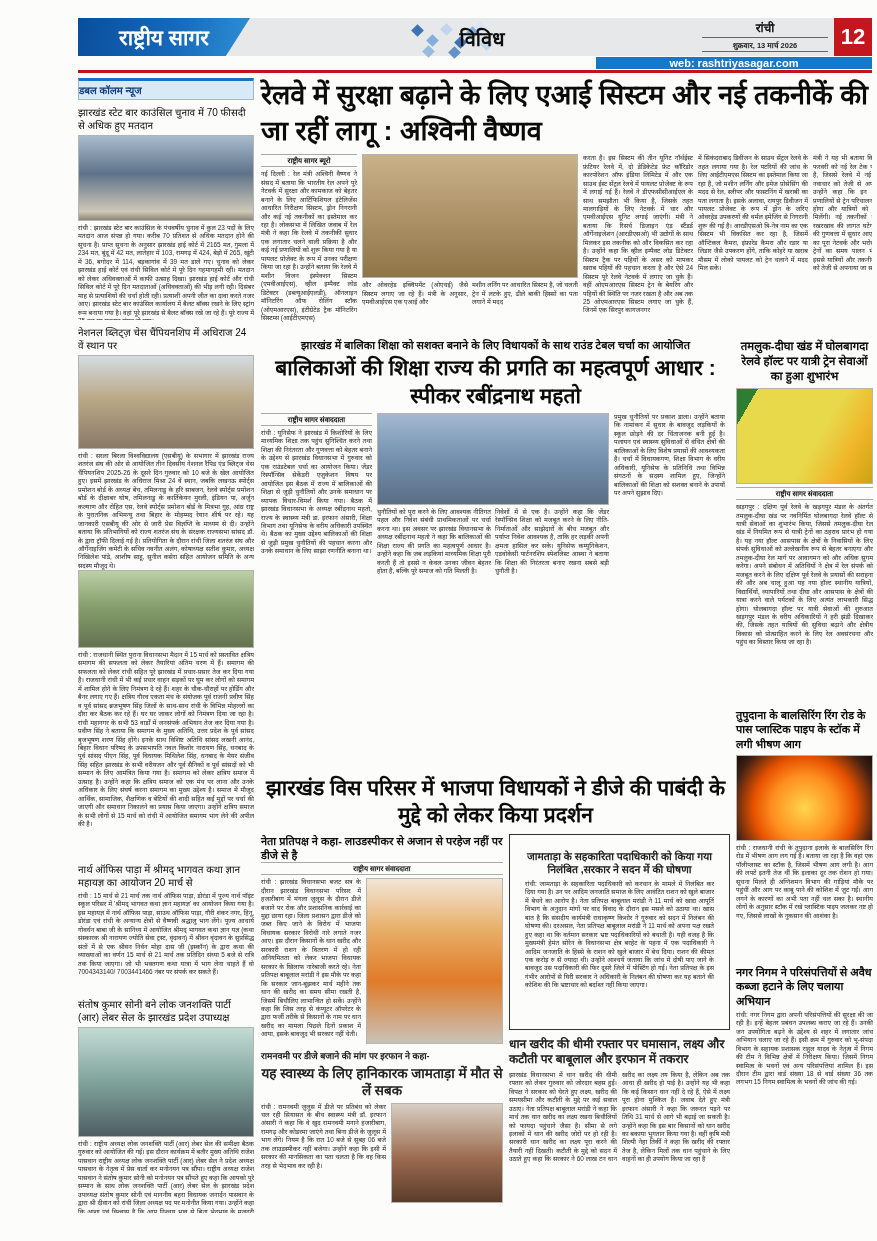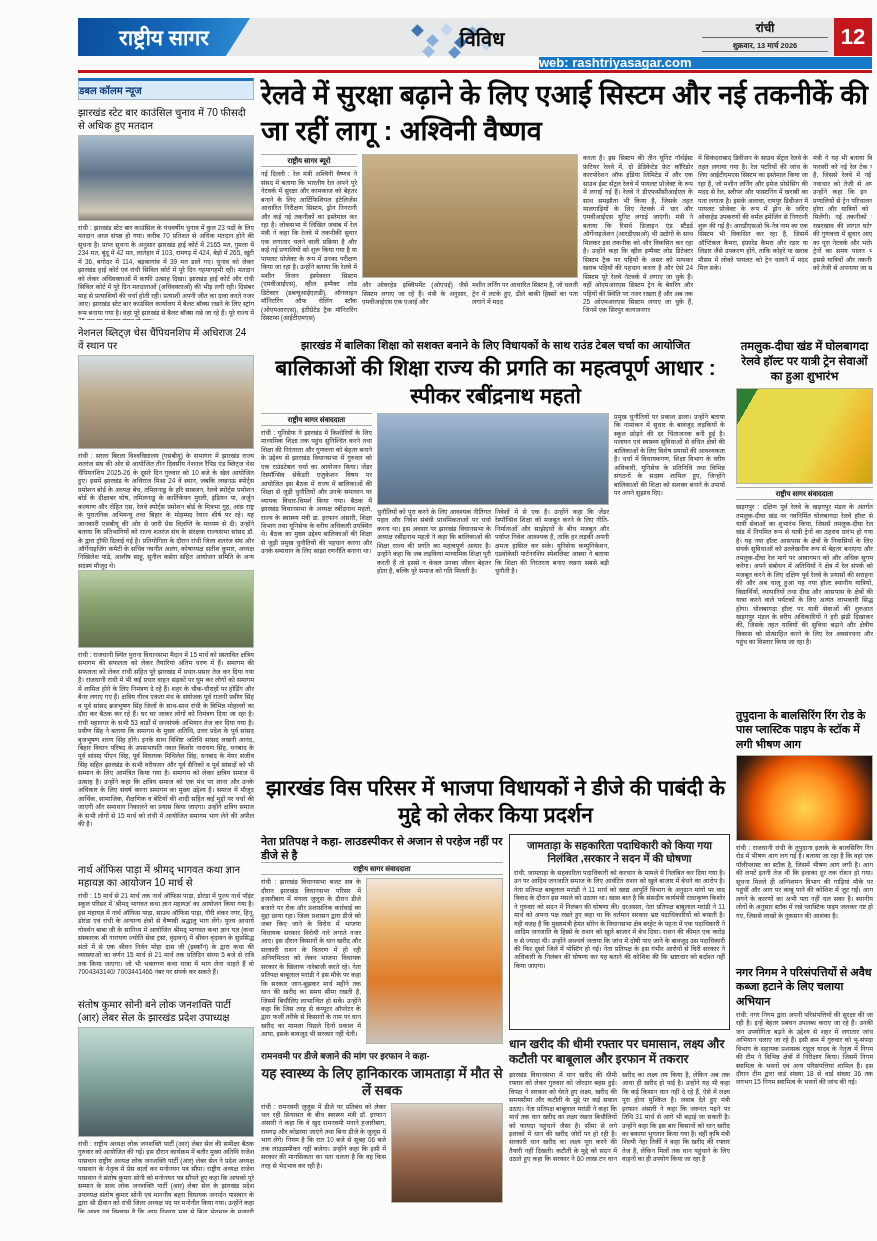--- a/index.html
+++ b/index.html
@@ -22,22 +22,22 @@
   .dia:nth-child(7){left:196px;top:29px}.dia:nth-child(8){left:222px;top:30px}
   .dia:nth-child(9){left:248px;top:5px}
   .section-title{position:absolute;left:14px;right:0;top:9px;text-align:center;
         font-size:20px;font-weight:bold;color:#0d0d0d;z-index:1;}
   .dateblock{position:absolute;right:44px;top:3px;width:126px;text-align:center;z-index:3;}
   .city{font-size:12px;font-weight:bold;color:#111;border-bottom:1px solid #666;padding-bottom:1px;}
   .dateline{font-size:7.5px;font-weight:bold;color:#222;padding:2px 0 1px;border-bottom:1px solid #666;}
   .pagebox{position:absolute;right:0;top:2px;width:38px;height:38px;background:#c5161d;
         color:#fff;display:flex;align-items:center;justify-content:center;
         font-size:22px;font-weight:bold;z-index:3;}
-  .webstrip{position:absolute;right:0;top:41px;width:333px;height:12px;background:#1878c8;
-        color:#fff;font-size:13px;font-weight:bold;line-height:12px;text-align:left;z-index:2;}
+  .webstrip{position:absolute;right:0;top:41px;width:276px;height:12px;background:#1878c8;
+        color:#fff;font-size:11px;font-weight:bold;line-height:12px;text-align:center;z-index:2;}
   .redrule{position:absolute;left:0;right:0;top:54px;height:3px;background:#c21320;}
 
   
   .cols{display:flex;gap:7px;margin-top:6px;}
   .btxt{font-size:6.4px;line-height:1.32;text-align:justify;color:#2a2a2a;overflow:hidden;}
   .byline{font-size:7px;font-weight:bold;text-align:center;color:#111;
         border-top:1px solid #aaa;border-bottom:1px solid #aaa;padding:1px 0;margin-bottom:3px;}
   .photo{width:100%;border:1px solid #b5b5b0;box-sizing:border-box;}
 
   
@@ -82,21 +82,21 @@
   .dj-r1 .t{width:100px;flex:none;}
   .ph-protest{width:137px;height:166px;flex:none;border:1px solid #b5b5b0;box-sizing:border-box;
         background:linear-gradient(180deg,#f3e6d8,#e8b06a 30%,#e07b28 62%,#c9c2b8);}
   .kick2{font-size:9px;font-weight:bold;margin-top:5px;line-height:1.2;}
   .irf-h{font-size:13.5px;font-weight:bold;text-align:center;line-height:1.28;margin:3px 0;}
   .dj-r2{display:flex;gap:5px;height:102px;overflow:hidden;}
   .dj-r2 .t{flex:1;}
   .ph-irfan{width:112px;height:100px;flex:none;border:1px solid #b5b5b0;box-sizing:border-box;
         background:linear-gradient(180deg,#d8cfc4,#9c6b4f 55%,#5a3c2a);}
   .dj-right{width:221px;flex:none;}
-  .jam-box{border:1.5px solid #333;padding:4px;height:196px;overflow:hidden;box-sizing:border-box;}
+  .jam-box{border:1.5px solid #333;padding:15px;height:196px;overflow:hidden;box-sizing:border-box;}
   .jam-h{font-size:10.5px;font-weight:bold;text-align:center;line-height:1.3;margin-bottom:3px;}
   .paddy-h{font-size:12px;font-weight:bold;line-height:1.3;margin-top:7px;}
   .paddy-b{column-count:2;column-gap:5px;height:168px;margin-top:3px;}
 
   
   .rr-h{font-size:11.5px;font-weight:bold;text-align:center;line-height:1.3;color:#0d0d0d;}
   .ph-train{height:96px;background:linear-gradient(120deg,#2e7d32 0 11%,#e8d94a 11% 58%,#f0b429 80%,#caa50f);margin-top:4px;}
   .rr-t{height:196px;margin-top:3px;}
   .fire-h{font-size:11px;font-weight:bold;line-height:1.3;margin-top:9px;color:#0d0d0d;}
   .ph-fire{height:86px;margin-top:4px;
@@ -154,21 +154,21 @@
           <div class="photo ph-chess"></div>
           <div class="btxt" style="height:118px;margin-top:3px">रांची : सरला बिरला विश्वविद्यालय (एसबीयू) के सभागार में झारखंड राज्य शतरंज संघ की ओर से आयोजित तीन दिवसीय नेशनल रैपिड एंड ब्लिट्ज चेस चैंपियनशिप 2025-26 के दूसरे दिन गुरुवार को 10 बजे के खेल आयोजित हुए। इसमें झारखंड के अधिराज मिश्रा 24 वें स्थान, जबकि लखनऊ स्पोर्ट्स प्रमोशन बोर्ड के अध्यक्ष बेंच, तमिलनाडु के हरि साबजन, रेलवे स्पोर्ट्स प्रमोशन बोर्ड के दीक्षाबर घोष, तमिलनाडु के कार्तिकेयन मुरली, इंडियन पा, अर्जुन कल्याण और रोहित एस, रेलवे स्पोर्ट्स प्रमोशन बोर्ड के मित्रभा गुह, आंध्र राष्ट्र के पुरातनिक अभिमन्यु तथा बिहार के मोहम्मद रेयान शीर्ष पर रहे। यह जानकारी एसबीयू की ओर से जारी प्रेस विज्ञप्ति के माध्यम से दी। उन्होंने बताया कि प्रतिभागियों को राज्य शतरंज संघ के संरक्षक राज्यसभा सांसद डॉ. के द्वारा ट्रॉफी दिलाई गई है। प्रतियोगिता के दौरान रांची जिला शतरंज संघ और ऑर्गेनाइजिंग कमेटी के सचिव नवनीत अलंग, कोषाध्यक्ष सतीश कुमार, अध्यक्ष निखिलेश पांडे, आशीष साहू, सुनील कसेरा सहित आयोजन समिति के अन्य सदस्य मौजूद थे।</div>
         </div>
 
         <div>
           <div class="photo ph-crowd"></div>
           <div class="btxt" style="height:206px;margin-top:3px">रांची : राजधानी स्थित पुराना विधानसभा मैदान में 15 मार्च को प्रस्तावित क्षत्रिय समागम की सफलता को लेकर तैयारियां अंतिम चरण में हैं। समागम की सफलता को लेकर रांची सहित पूरे झारखंड में प्रचार-प्रसार तेज कर दिया गया है। राजधानी रांची में भी कई प्रचार वाहन सड़कों पर घूम कर लोगों को समागम में शामिल होने के लिए निमंत्रण दे रहे हैं। शहर के चौक-चौराहों पर होर्डिंग और बैनर लगाए गए हैं। क्षत्रिय गौरव एकता मंच के संयोजक पूर्व राजनी प्रवीण सिंह व पूर्व सांसद ब्रजभूषण सिंह जिलों के साथ-साथ रांची के विभिन्न मोहल्लों का दौरा कर बैठक कर रहे हैं। घर घर जाकर लोगों को निमंत्रण दिया जा रहा है। रांची महानगर के सभी 53 वार्डों में जनसंपर्क अभियान तेज कर दिया गया है। प्रवीण सिंह ने बताया कि समागम के मुख्य अतिथि, उत्तर प्रदेश के पूर्व सांसद बृजभूषण शरण सिंह होंगे। इनके साथ विशिष्ट अतिथि सांसद लखनी आनंद, बिहार विधान परिषद के उपसभापति नवल किशोर नारायण सिंह, धनबाद के पूर्व सांसद पीएन सिंह, पूर्व विधायक मिथिलेश सिंह, धनबाद के मेयर संजीव सिंह सहित झारखंड के सभी वरीयजन और पूर्व सैनिकों व पूर्व सांसदों को भी सम्मान के लिए आमंत्रित किया गया है। समागम को लेकर क्षत्रिय समाज में उत्साह है। उन्होंने कहा कि क्षत्रिय समाज को एक मंच पर लाना और उनके अधिकार के लिए संघर्ष करना समागम का मुख्य उद्देश्य है। समाज में मौजूद आर्थिक, सामाजिक, शैक्षणिक व बेटियों की शादी सहित कई मुद्दों पर चर्चा की जाएगी और समाधान निकालने का प्रयास किया जाएगा। उन्होंने क्षत्रिय समाज के सभी लोगों से 15 मार्च को रांची में आयोजित समागम भाग लेने की अपील की है।</div>
         </div>
 
         <div>
-          <div class="lh">नार्थ ऑफिस पाड़ा में श्रीमद् भागवत कथा ज्ञान महायज्ञ का आयोजन 10 मार्च से</div>
+          <div class="lh">नार्थ ऑफिस पाड़ा में श्रीमद् भागवत कथा ज्ञान महायज्ञ का आयोजन 20 मार्च से</div>
           <div class="btxt" style="height:100px">रांची : 15 मार्च से 21 मार्च तक नार्थ ऑफिस पाड़ा, डोरंडा में पूज्य नार्थ पॉइंट स्कूल परिसर में 'श्रीमद् भागवत कथा ज्ञान महायज्ञ' का आयोजन किया गया है। इस महायज्ञ में नार्थ ऑफिस पाड़ा, साउथ ऑफिस पाड़ा, गौरी शंकर नगर, हिनू, डोरंडा एवं रांची के अन्यान्य क्षेत्रों से वैष्णवी श्रद्धालु भाग लेंगे। पूज्य आचार्य गोवर्धन बाबा जी के सानिध्य में आयोजित श्रीमद् भागवत कथा ज्ञान यज्ञ (कथा संस्कारक श्री नारायण ज्योति सेवा ट्रस्ट, वृंदावन) में श्रीवन वृंदावन के सुप्रसिद्ध संतों में से एक श्रीवन निर्वन मोहा दास जी (इस्कॉन) के द्वारा कथा की व्याख्याओं का वर्णन 15 मार्च से 21 मार्च तक प्रतिदिन संध्या 5 बजे से रात्रि तक किया जाएगा। जो भी भक्तगण कथा यात्रा में भाग लेना चाहते हैं वो 7004343140/ 7003441466 नंबर पर संपर्क कर सकते हैं।</div>
         </div>
 
         <div>
           <div class="lh">संतोष कुमार सोनी बने लोक जनशक्ति पार्टी (आर) लेबर सेल के झारखंड प्रदेश उपाध्यक्ष</div>
           <div class="photo ph-handover"></div>
           <div class="btxt" style="height:150px;margin-top:3px">रांची : राष्ट्रीय अध्यक्ष लोक जनशक्ति पार्टी (आर) लेबर सेल की समीक्षा बैठक गुरुवार को आयोजित की गई। इस दौरान कार्यक्रम में बतौर मुख्य अतिथि राजेश पासवान राष्ट्रीय अध्यक्ष लोक जनशक्ति पार्टी (आर) लेबर सेल ने प्रदेश अध्यक्ष पासवान के नेतृत्व में प्रेस वार्ता कर मनोनयन पत्र सौंपा। राष्ट्रीय अध्यक्ष राजेश पासवान ने संतोष कुमार सोनी को मनोनयन पत्र सौंपते हुए कहा कि आपको पूरे सम्मान के साथ लोक जनशक्ति पार्टी (आर) लेबर सेल के झारखंड प्रदेश उपाध्यक्ष संतोष कुमार सोनी एवं माननीय बहरा विधायक जनार्दन पासवान के द्वारा श्री दीवान को रांची जिला अध्यक्ष पद पर मनोनीत किया गया। उन्होंने कहा कि आशा एवं विश्वास है कि आप निश्चय भाव से बिना भेदभाव के मजदूरी समाज के लिए संघर्ष, मजदूरों की सेवा, सुविधाओं एवं उनके विकास के लिए कार्य करेंगे। साथ ही साथ संगठन के विस्तार के लिए भी कार्य करेंगे। इसी कामना एवं विश्वास के साथ मेरी ओर से बधाई और ढेर सारी शुभकामनाएं। बधाई देने वालों में प्रदेश अध्यक्ष विनोद पासवान, राष्ट्रीय सचिव दिलीप वर्मा, एवं सुरेन्द्र सिंह रामगढ़ जिला अध्यक्ष, भगवान दास जिला अध्यक्ष बन्नाहर, अरुण कुमार पासवान जिला अध्यक्ष हजारीबाग, सूरज कुमार पासवान जिला अध्यक्ष बोकारो, अनुराग राहू जिला अध्यक्ष पलामू, अजय दुर्गी जिला अध्यक्ष लातेहार, राहुल पाश जिला अध्यक्ष लोहरदगा, कुंती कुमार जिला अध्यक्ष कोडरमा, अजय साहू महासचिव जिला रामगढ़ सहित अनेकों मित्रों एवं रिश्तेदारों ने उन्हें बधाई दी है।</div>
         </div>
       </div>
 

